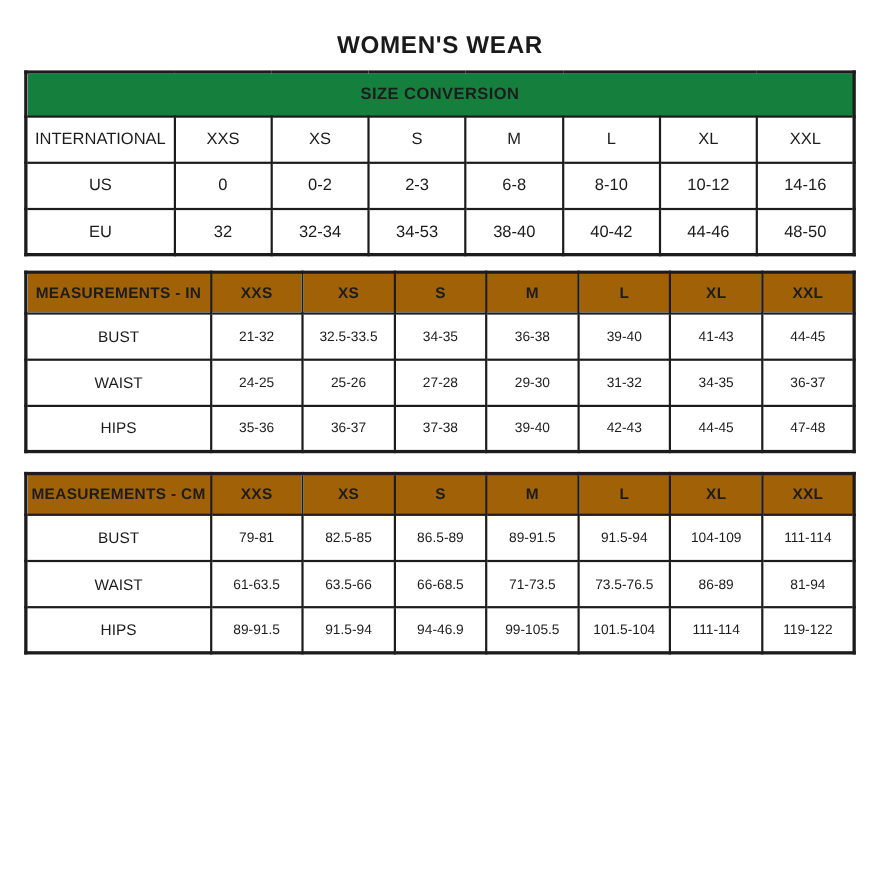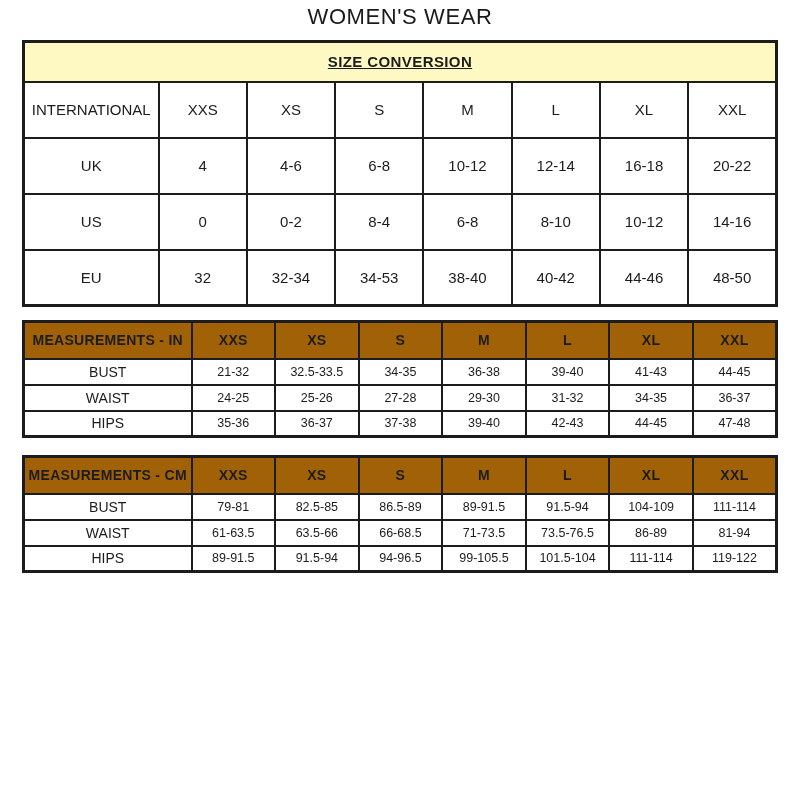--- a/index.html
+++ b/index.html
@@ -6,24 +6,24 @@
   html, body {
     margin: 0; padding: 0;
     width: 800px; height: 800px;
     background: #ffffff;
     font-family: "Liberation Sans", sans-serif;
     color: #1c1c1c;
     overflow: hidden;
   }
   .page { width: 800px; height: 800px; }
   .title {
-    margin: 4px 0 10px 0;
+    margin: 28px 0 10px 0;
     text-align: center;
     font-size: 22px;
-    font-weight: 400;
+    font-weight: 700;
     letter-spacing: 0.6px;
     color: #1a1a1a;
   }
   table.tbl {
     border-collapse: collapse;
     table-layout: fixed;
     width: 756px;
     margin-left: 22px;
     border: 3px solid #1c1c1c;
   }
@@ -32,43 +32,42 @@
     text-align: center;
     vertical-align: middle;
     padding: 0 2px;
     overflow: hidden;
     white-space: nowrap;
   }
   
   .tbl-conv { margin-bottom: 13px; }
   .tbl-conv .band {
     height: 40px;
-    background: #fef9c3;
+    background: #15803d;
     font-size: 15px;
     font-weight: 700;
     letter-spacing: 0.4px;
-    text-decoration: underline;
   }
   .tbl-conv td {
-    height: 56px;
+    height: 42px;
     font-size: 15px;
     font-weight: 400;
   }
   .tbl-conv col.c-label { width: 135px; }
   
   .tbl-meas { margin-bottom: 17px; }
   .tbl-meas thead th {
     height: 37px;
     background: #a16207;
     font-size: 14px;
     font-weight: 700;
     letter-spacing: 0.3px;
   }
   .tbl-meas tbody td {
-    height: 26px;
+    height: 42px;
     font-size: 12.5px;
     font-weight: 400;
   }
   .tbl-meas tbody td.label-cell {
     font-size: 14px;
   }
   .tbl-meas col.c-label { width: 168px; }
 </style>
 </head>
 <body>
@@ -98,34 +97,24 @@
           <td class="label-cell">INTERNATIONAL</td>
           <td>XXS</td>
           <td>XS</td>
           <td>S</td>
           <td>M</td>
           <td>L</td>
           <td>XL</td>
           <td>XXL</td>
         </tr>
         <tr>
-          <td class="label-cell">UK</td>
-          <td>4</td>
-          <td>4-6</td>
-          <td>6-8</td>
-          <td>10-12</td>
-          <td>12-14</td>
-          <td>16-18</td>
-          <td>20-22</td>
-        </tr>
-        <tr>
           <td class="label-cell">US</td>
           <td>0</td>
           <td>0-2</td>
-          <td>8-4</td>
+          <td>2-3</td>
           <td>6-8</td>
           <td>8-10</td>
           <td>10-12</td>
           <td>14-16</td>
         </tr>
         <tr>
           <td class="label-cell">EU</td>
           <td>32</td>
           <td>32-34</td>
           <td>34-53</td>
@@ -235,21 +224,21 @@
           <td>66-68.5</td>
           <td>71-73.5</td>
           <td>73.5-76.5</td>
           <td>86-89</td>
           <td>81-94</td>
         </tr>
         <tr>
           <td class="label-cell">HIPS</td>
           <td>89-91.5</td>
           <td>91.5-94</td>
-          <td>94-96.5</td>
+          <td>94-46.9</td>
           <td>99-105.5</td>
           <td>101.5-104</td>
           <td>111-114</td>
           <td>119-122</td>
         </tr>
       </tbody>
   </table>
 
 </div>
 

